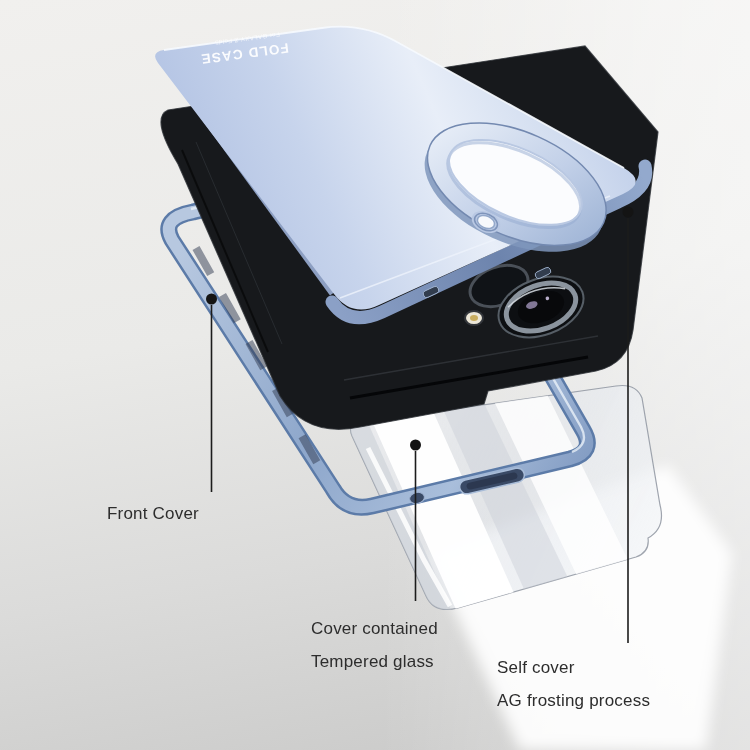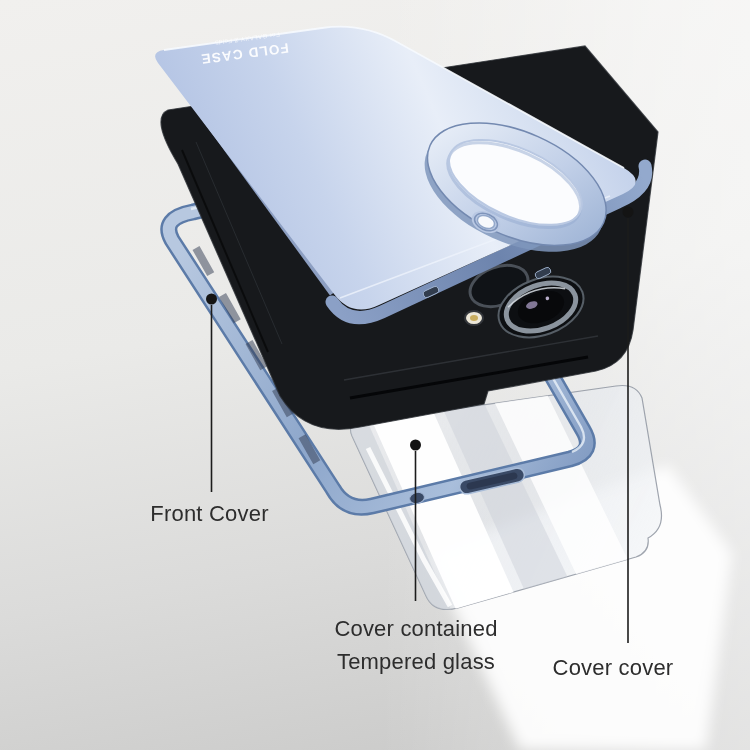--- a/index.html
+++ b/index.html
@@ -1,22 +1,22 @@
 <!DOCTYPE html>
 <html style="--case-blue: #b4c4e4; --case-blue-highlight: #e9eef8; --case-blue-deep: #7b92ba; --frame-blue: #9db4d6; --phone-black: #17191c; --glass-tint: #e4e8ee; --label-text: #2d2d2d; --background-gray: #ebebe9;"><head>
 <meta charset="utf-8">
 <style>
   html,body{margin:0;padding:0;width:750px;height:750px;overflow:hidden;
     font-family:"Liberation Sans",sans-serif;}
   body{position:relative;
     background:linear-gradient(170deg,#f1f0ee 0%,#eaeae8 42%,#dbdbda 70%,#c8c8c7 100%);}
   #stage{position:absolute;left:0;top:0;width:750px;height:750px;}
   svg{display:block}
-  .callout-label{position:absolute;text-align:center;color:var(--label-text,#2d2d2d);
-    font-size:22px;line-height:33px;letter-spacing:.2px;}
+  .callout-label{position:absolute;color:var(--label-text,#2d2d2d);
+    font-size:17px;line-height:33px;letter-spacing:.2px;}
   .soft{filter:blur(7px);}
 </style>
 </head>
 <body>
 
 <div id="stage">
 <svg width="750" height="750" viewBox="0 0 750 750">
   <defs>
     <linearGradient id="plateGrad" gradientUnits="userSpaceOnUse" x1="160" y1="260" x2="620" y2="60">
       <stop offset="0" stop-color="#a9bbdf"></stop>
@@ -152,15 +152,16 @@
 </svg>
 
 <div class="callout-label" style="left:107px;top:497px;width:205px;">
   <div>Front Cover</div>
 </div>
 <div class="callout-label" style="left:311px;top:612px;width:210px;">
   <div>Cover contained</div>
   <div>Tempered glass</div>
 </div>
 <div class="callout-label" style="left:497px;top:651px;width:232px;">
-  <div>Cover cover</div>
+  <div>Self cover</div>
+  <div>AG frosting process</div>
 </div>
 </div>
 
 </body></html>

